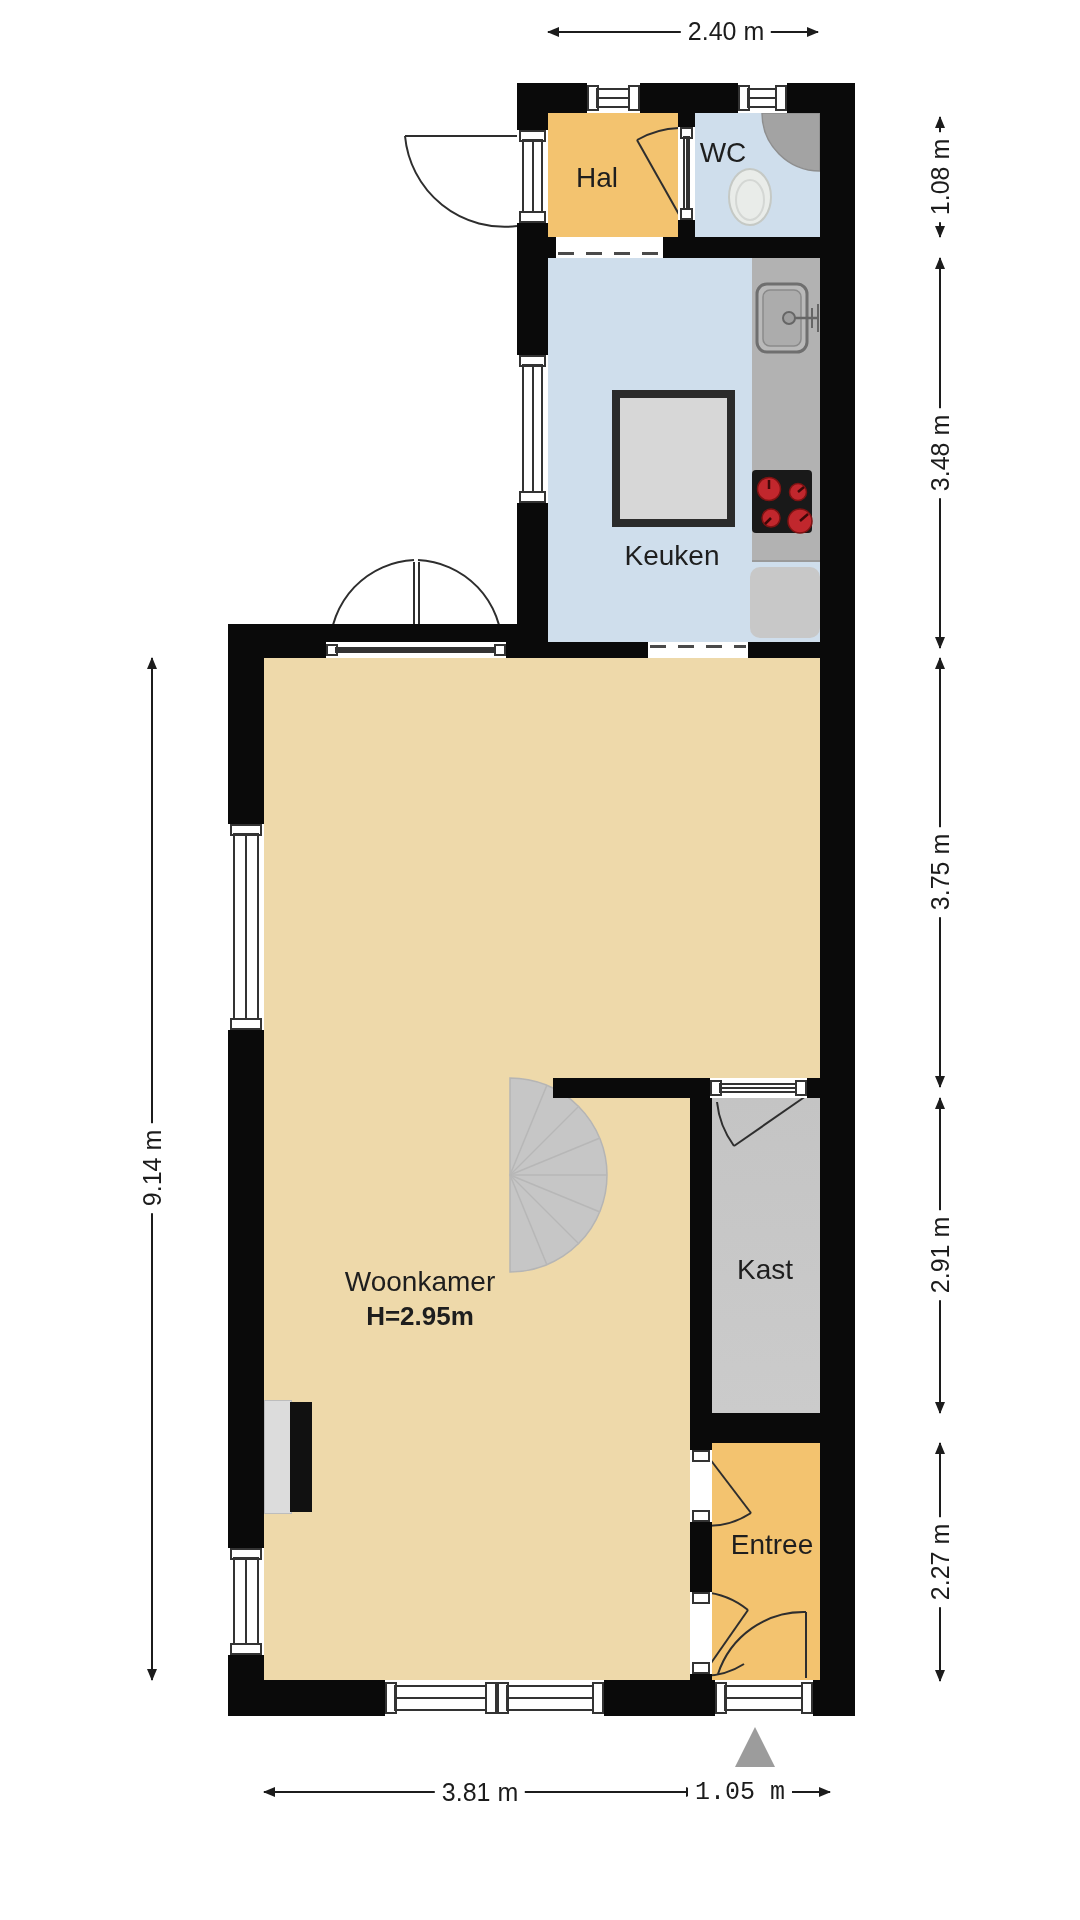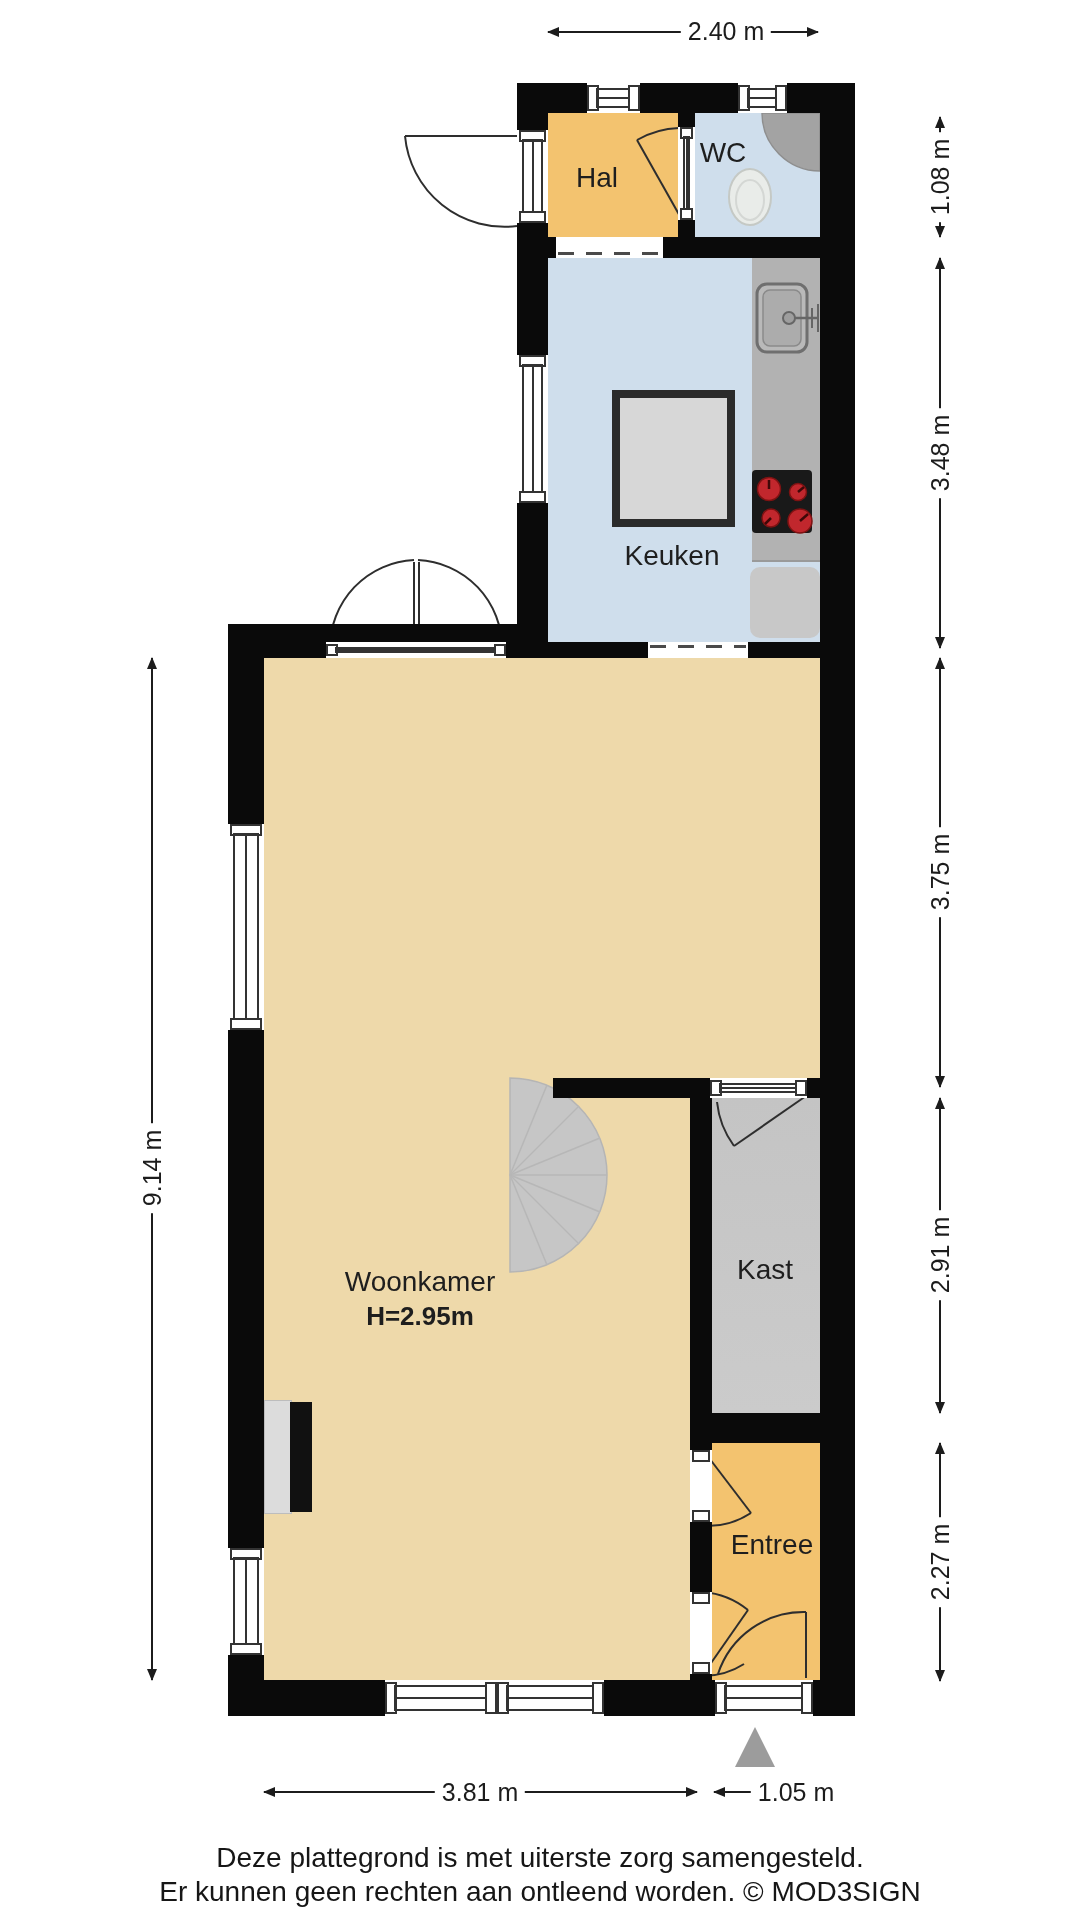--- a/index.html
+++ b/index.html
@@ -262,18 +262,16 @@
   <div class="lbl" style="left:752px;top:1545px;margin-left:20px;">Entree</div>
 
   <div class="dim" style="left:686px;top:31px;margin-left:40px;">2.40 m</div>
   <div class="dim rot" style="left:940px;top:177px;">1.08 m</div>
   <div class="dim rot" style="left:940px;top:453px;">3.48 m</div>
   <div class="dim rot" style="left:940px;top:872px;">3.75 m</div>
   <div class="dim rot" style="left:940px;top:1255px;">2.91 m</div>
   <div class="dim rot" style="left:940px;top:1562px;">2.27 m</div>
   <div class="dim rot" style="left:152px;top:1168px;">9.14 m</div>
   <div class="dim" style="left:480px;top:1792px;text-align:right;">3.81 m</div>
-  <div class="dim" style="left:796px;top:1792px;">1.05 m</div>
-
-  <div class="footer" style="top:1842px;">Deze plattegrond is met uiterste zorg samengesteld.</div>
-  <div class="footer" style="top:1876px;">Er kunnen geen rechten aan ontleend worden. © MOD3SIGN</div>
+  <div class="dim" style="left:740px;top:1792px;font-family:Liberation Mono, monospace;">1.05 m</div>
+
 
 </div>
 
 </body></html>

